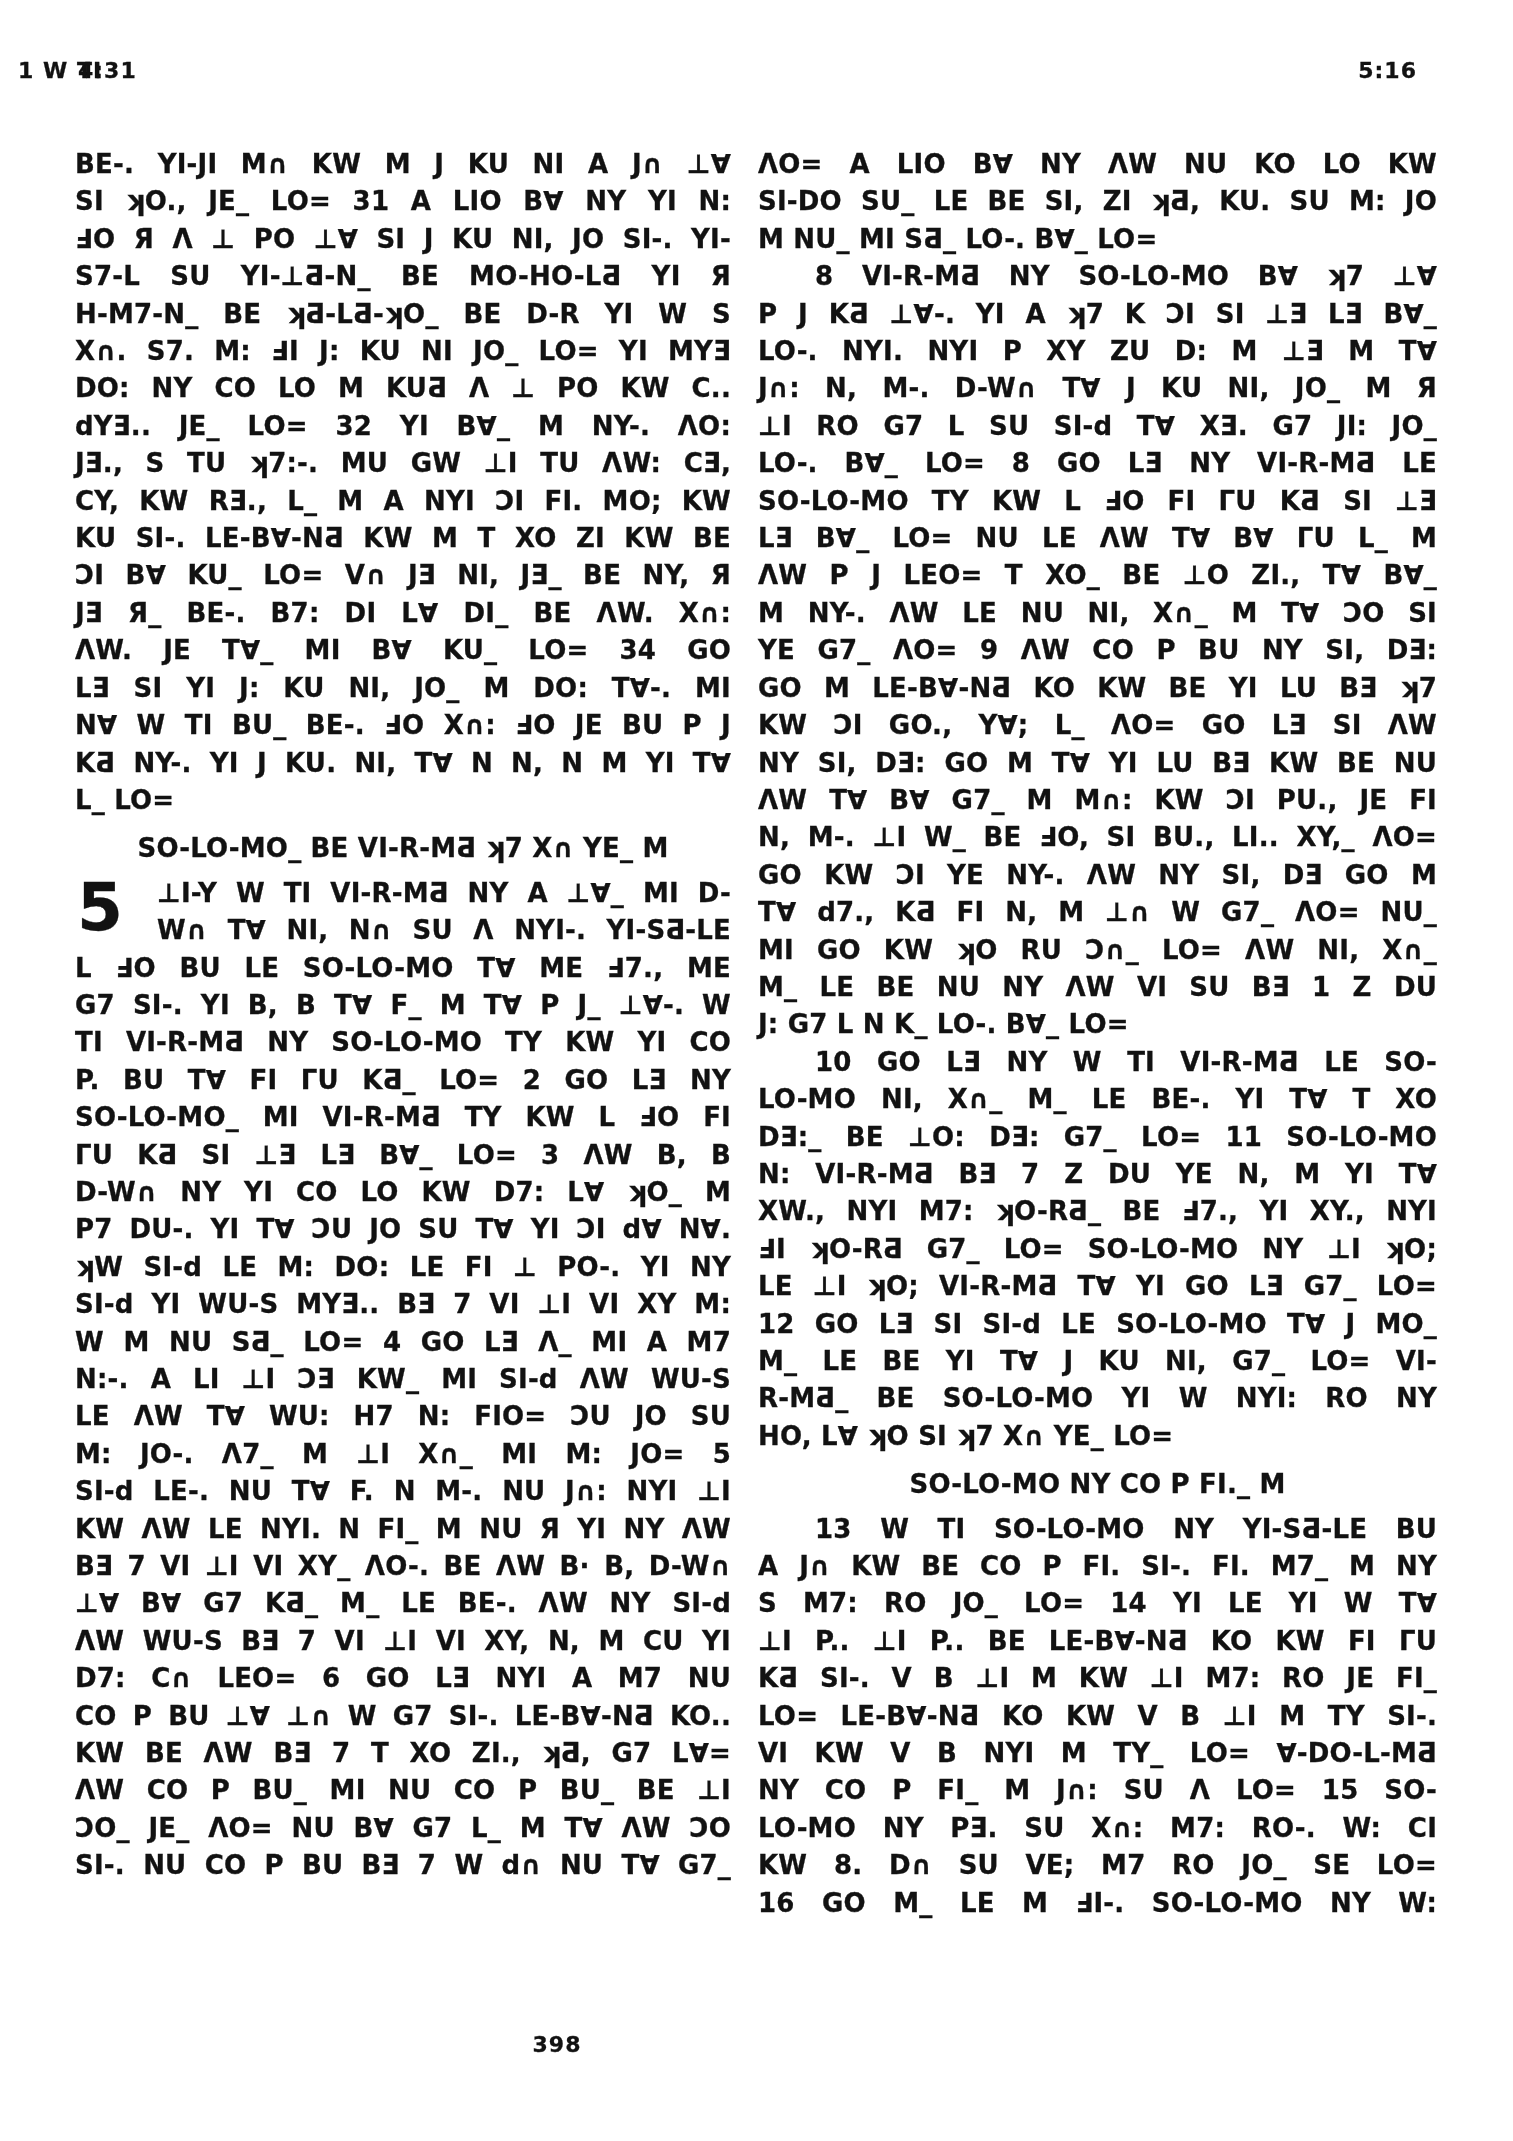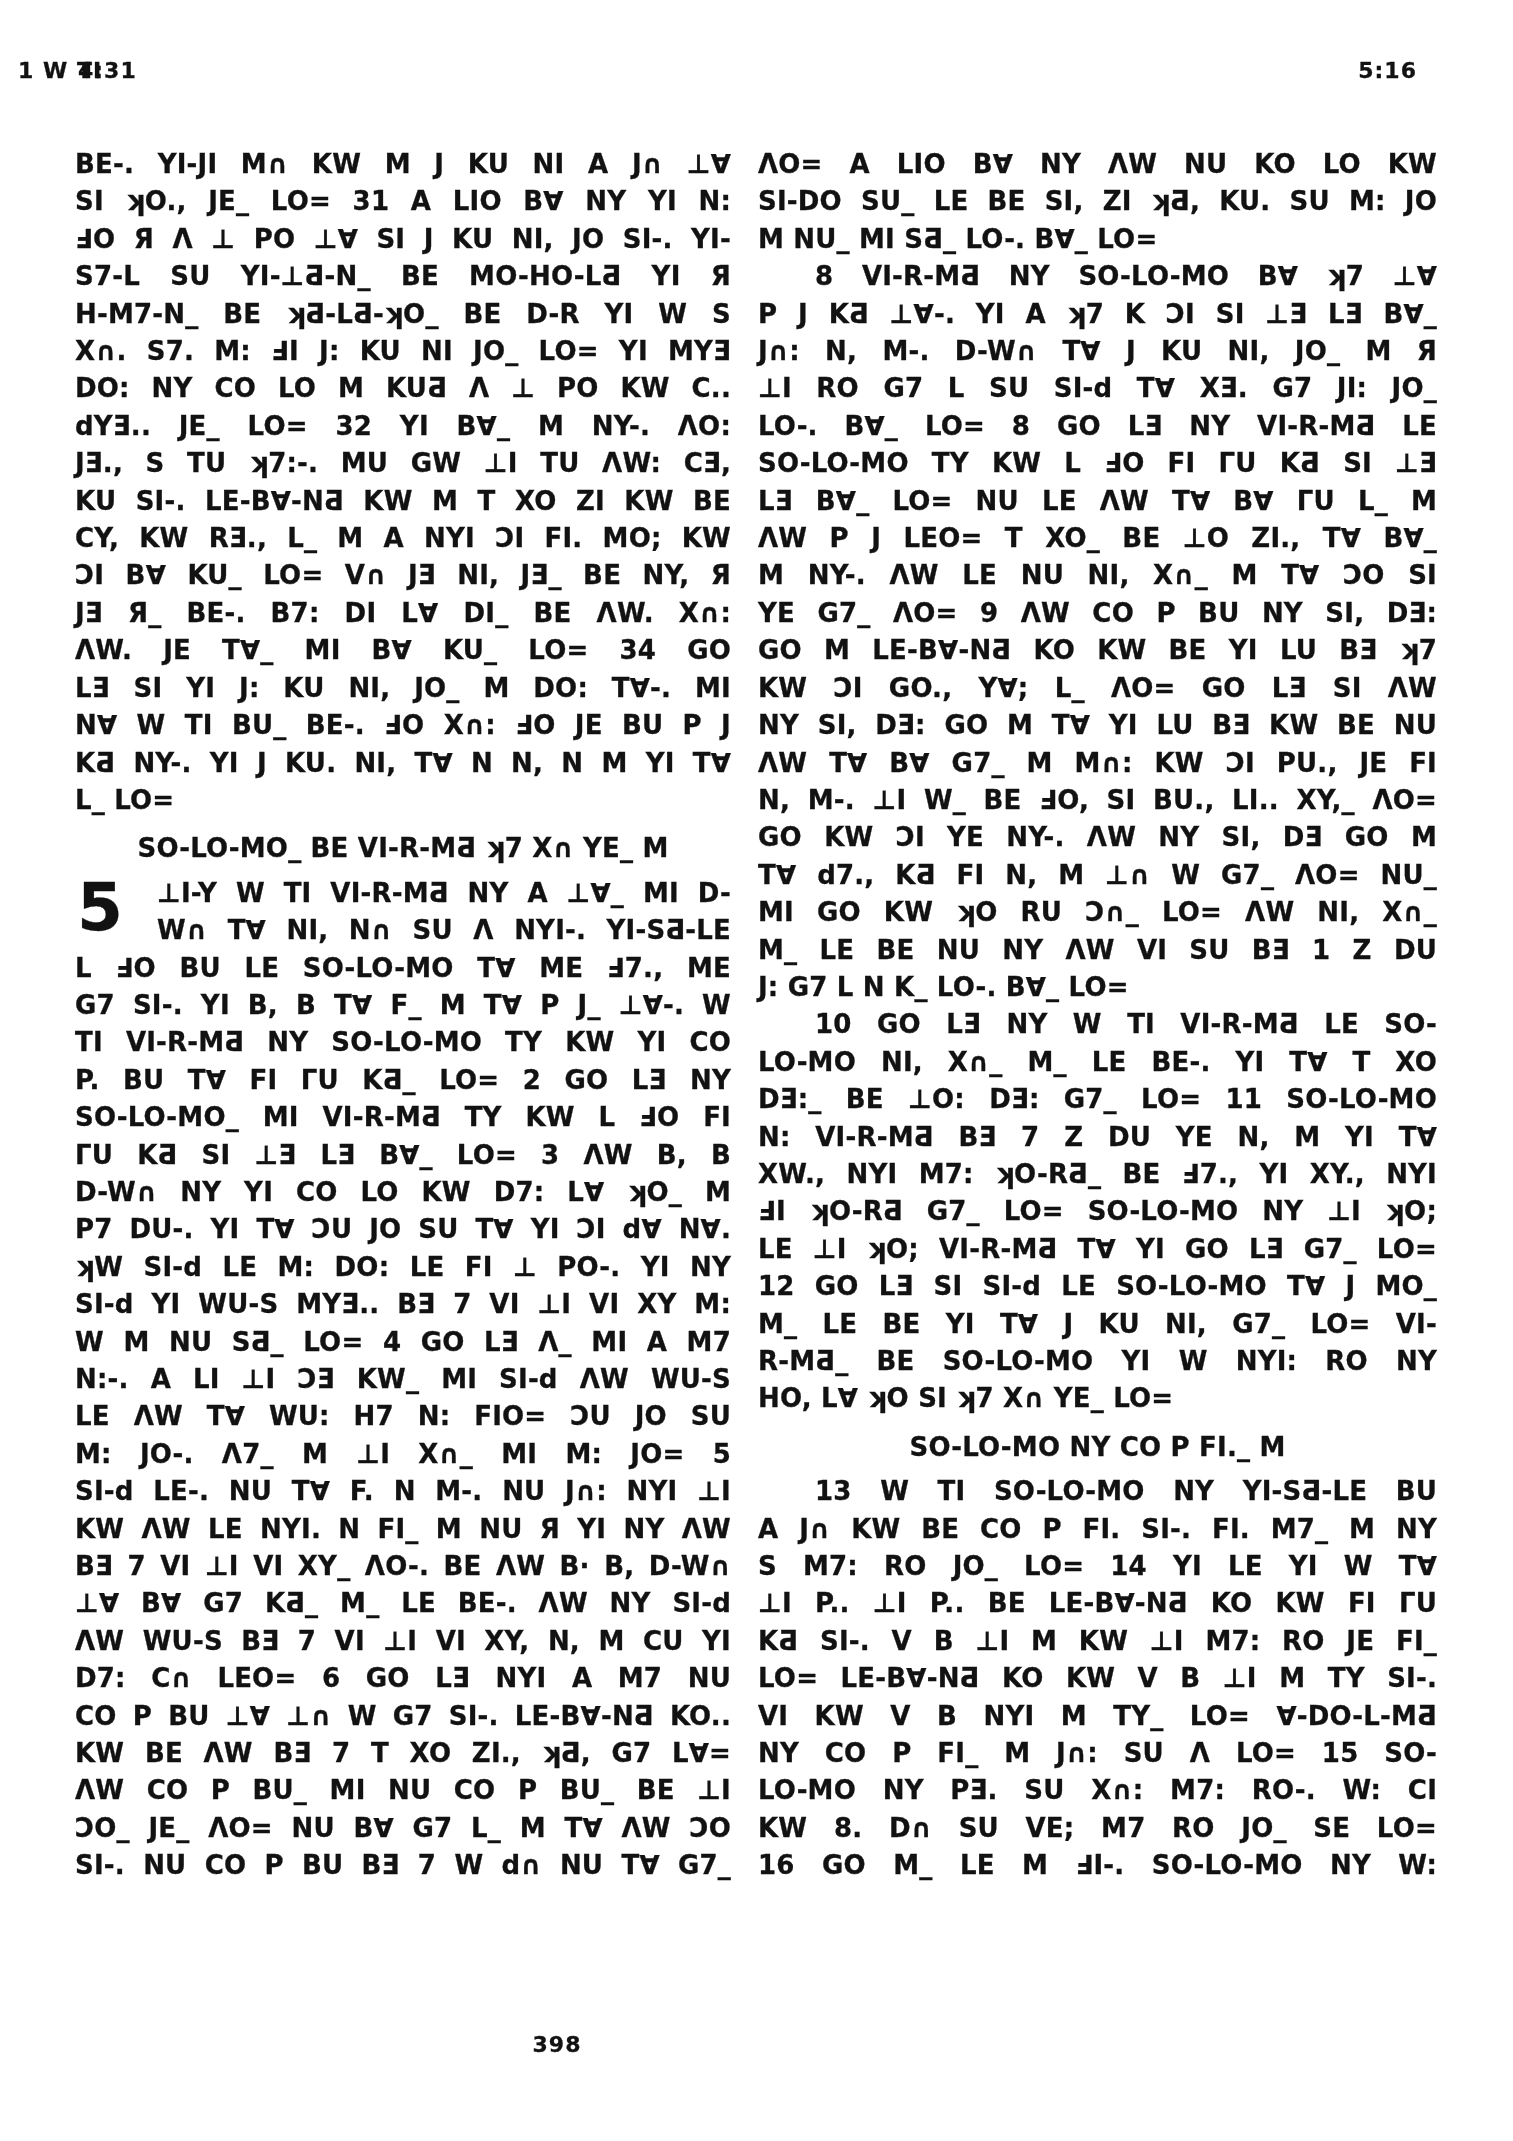--- a/index.html
+++ b/index.html
@@ -50,22 +50,22 @@
   <div class="col l" id="column-left">
       <div class="ln n">BE-. YI-JI M∩ KW M J KU NI A J∩ ⊥∀</div>
       <div class="ln n">SI ʞO., JE_ LO= 31 A LIO B∀ NY YI N:</div>
       <div class="ln n">ℲO Я Λ ⊥ PO ⊥∀ SI J KU NI, JO SI-. YI-</div>
       <div class="ln n">S7-L SU YI-⊥Ƌ-N_ BE MO-HO-LƋ YI Я</div>
       <div class="ln n">H-M7-N_ BE ʞƋ-LƋ-ʞO_ BE D-R YI W S</div>
       <div class="ln n">X∩. S7. M: ℲI J: KU NI JO_ LO= YI MYƎ</div>
       <div class="ln n">DO: NY CO LO M KUƋ Λ ⊥ PO KW C..</div>
       <div class="ln n">dYƎ.. JE_ LO= 32 YI B∀_ M NY-. ΛO:</div>
       <div class="ln n">JƎ., S TU ʞ7:-. MU GW ⊥I TU ΛW: CƎ,</div>
+      <div class="ln n">CY, KW RƎ., L_ M A NYI ƆI FI. MO; KW</div>
       <div class="ln n">KU SI-. LE-B∀-NƋ KW M T XO ZI KW BE</div>
-      <div class="ln n">CY, KW RƎ., L_ M A NYI ƆI FI. MO; KW</div>
       <div class="ln n">ƆI B∀ KU_ LO= V∩ JƎ NI, JƎ_ BE NY, Я</div>
       <div class="ln n">JƎ Я_ BE-. B7: DI L∀ DI_ BE ΛW. X∩:</div>
       <div class="ln n">ΛW. JE T∀_ MI B∀ KU_ LO= 34 GO</div>
       <div class="ln n">LƎ SI YI J: KU NI, JO_ M DO: T∀-. MI</div>
       <div class="ln n">N∀ W TI BU_ BE-. ℲO X∩: ℲO JE BU P J</div>
       <div class="ln n">KƋ NY-. YI J KU. NI, T∀ N N, N M YI T∀</div>
       <div class="ln s">L_ LO=</div>
       <div class="ln h">SO-LO-MO_ BE VI-R-MƋ ʞ7 X∩ YE_ M</div>
       <div class="ln d1"><span class="dropcap">5</span>⊥I-Y W TI VI-R-MƋ NY A ⊥∀_ MI D-</div>
       <div class="ln d2">W∩ T∀ NI, N∩ SU Λ NYI-. YI-SƋ-LE</div>
@@ -94,20 +94,21 @@
       <div class="ln n">ΛW CO P BU_ MI NU CO P BU_ BE ⊥I</div>
       <div class="ln n">ƆO_ JE_ ΛO= NU B∀ G7 L_ M T∀ ΛW ƆO</div>
       <div class="ln n">SI-. NU CO P BU BƎ 7 W d∩ NU T∀ G7_</div>
     </div>
   <div class="col r" id="column-right">
       <div class="ln n">ΛO= A LIO B∀ NY ΛW NU KO LO KW</div>
       <div class="ln n">SI-DO SU_ LE BE SI, ZI ʞƋ, KU. SU M: JO</div>
       <div class="ln s">M NU_ MI SƋ_ LO-. B∀_ LO=</div>
       <div class="ln i">8 VI-R-MƋ NY SO-LO-MO B∀ ʞ7 ⊥∀</div>
       <div class="ln n">P J KƋ ⊥∀-. YI A ʞ7 K ƆI SI ⊥Ǝ LƎ B∀_</div>
+      <div class="ln n">LO-. NYI. NYI P XY ZU D: M ⊥Ǝ M T∀</div>
       <div class="ln n">J∩: N, M-. D-W∩ T∀ J KU NI, JO_ M Я</div>
       <div class="ln n">⊥I RO G7 L SU SI-d T∀ XƎ. G7 JI: JO_</div>
       <div class="ln n">LO-. B∀_ LO= 8 GO LƎ NY VI-R-MƋ LE</div>
       <div class="ln n">SO-LO-MO TY KW L ℲO FI ΓU KƋ SI ⊥Ǝ</div>
       <div class="ln n">LƎ B∀_ LO= NU LE ΛW T∀ B∀ ΓU L_ M</div>
       <div class="ln n">ΛW P J LEO= T XO_ BE ⊥O ZI., T∀ B∀_</div>
       <div class="ln n">M NY-. ΛW LE NU NI, X∩_ M T∀ ƆO SI</div>
       <div class="ln n">YE G7_ ΛO= 9 ΛW CO P BU NY SI, DƎ:</div>
       <div class="ln n">GO M LE-B∀-NƋ KO KW BE YI LU BƎ ʞ7</div>
       <div class="ln n">KW ƆI GO., Y∀; L_ ΛO= GO LƎ SI ΛW</div>

